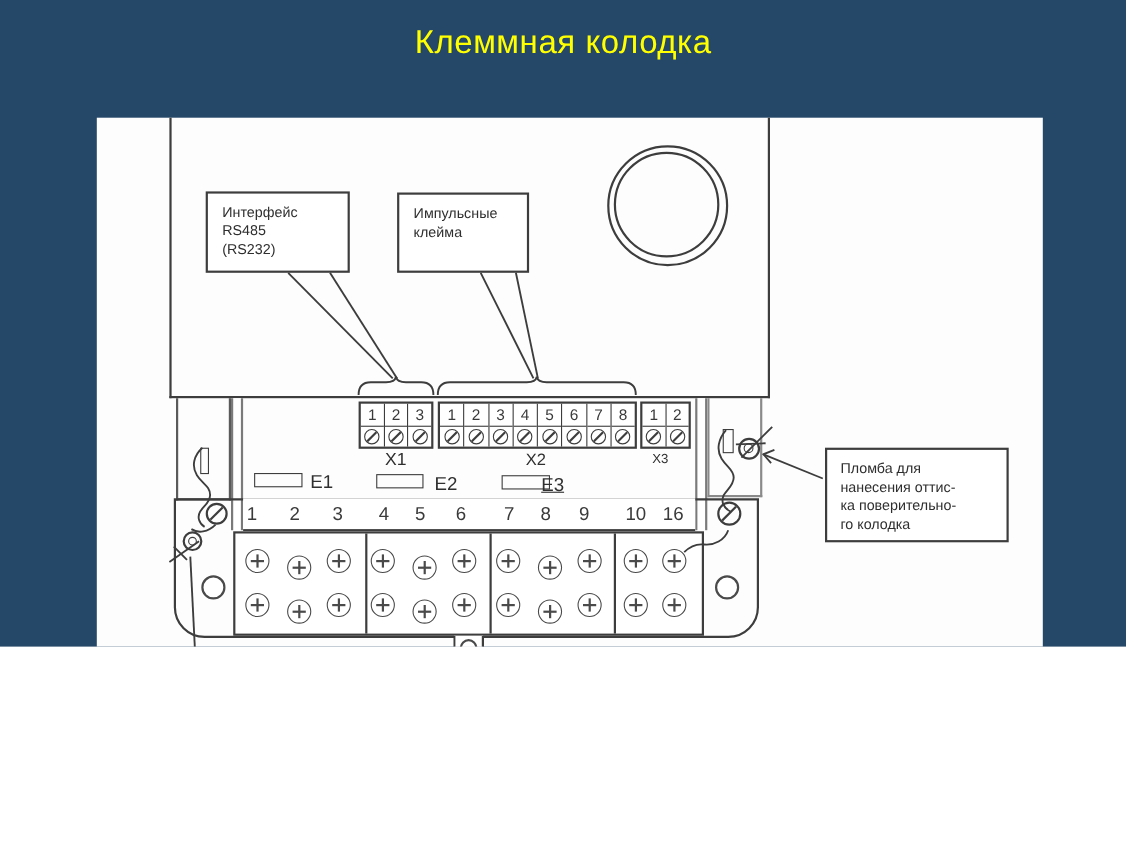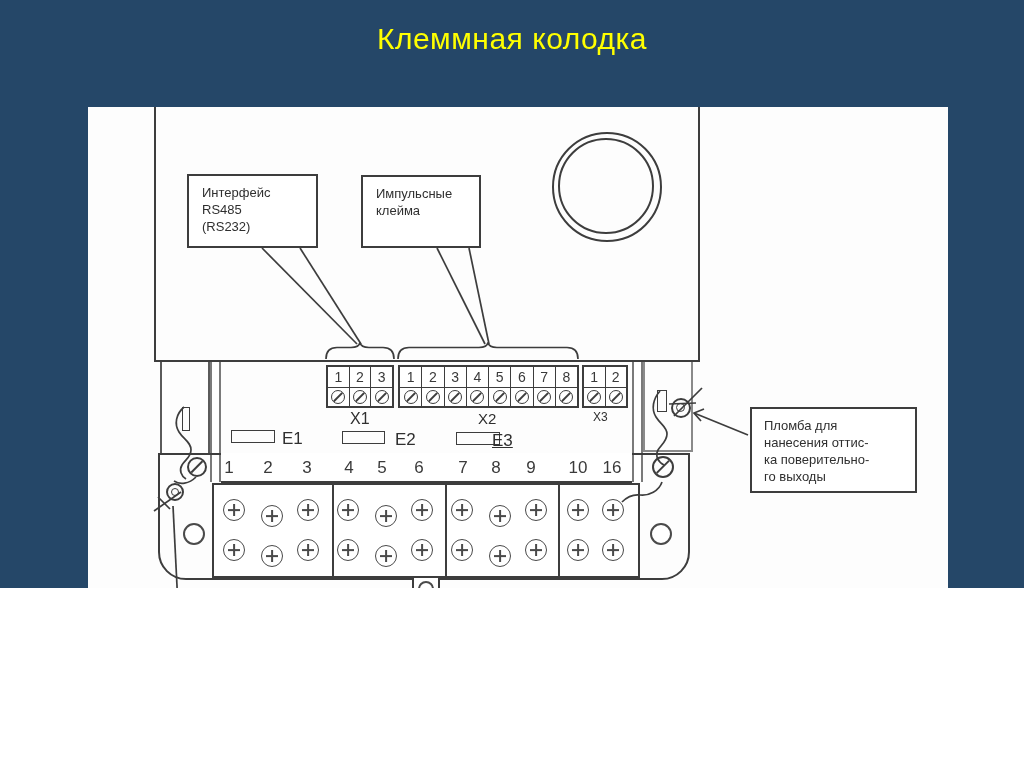--- a/index.html
+++ b/index.html
@@ -223,21 +223,21 @@
       <div>(RS232)</div>
     </div>
     <div class="box callout" style="left:273px;top:68px;width:120px;height:73px;padding:8px 0 0 13px;">
       <div>Импульсные</div>
       <div>клейма</div>
     </div>
     <div class="box callout" style="left:662px;top:300px;width:167px;height:86px;padding:8px 4px 0 12px;">
       <div>Пломба для</div>
       <div>нанесения оттис-</div>
       <div>ка поверительно-</div>
-      <div>го выходы</div>
+      <div>го колодка</div>
     </div>
 
     <svg width="860" height="588" viewBox="0 0 860 588">
       <g fill="none" stroke="#3d3d3d" stroke-width="1.7">
         <path d="M238,252 Q238,240.5 249,240.5 L263,240.5 Q271,240.5 272,235.5 Q273,240.5 281,240.5 L295,240.5 Q306,240.5 306,252"></path>
         <path d="M310,252 Q310,240.5 321,240.5 L391,240.5 Q399,240.5 400,235.5 Q401,240.5 409,240.5 L479,240.5 Q490,240.5 490,252"></path>
         <path d="M174,141 L269,237"></path>
         <path d="M212,141 L273,237"></path>
         <path d="M349,141 L397,237"></path>
         <path d="M381,141 L401,237"></path>

